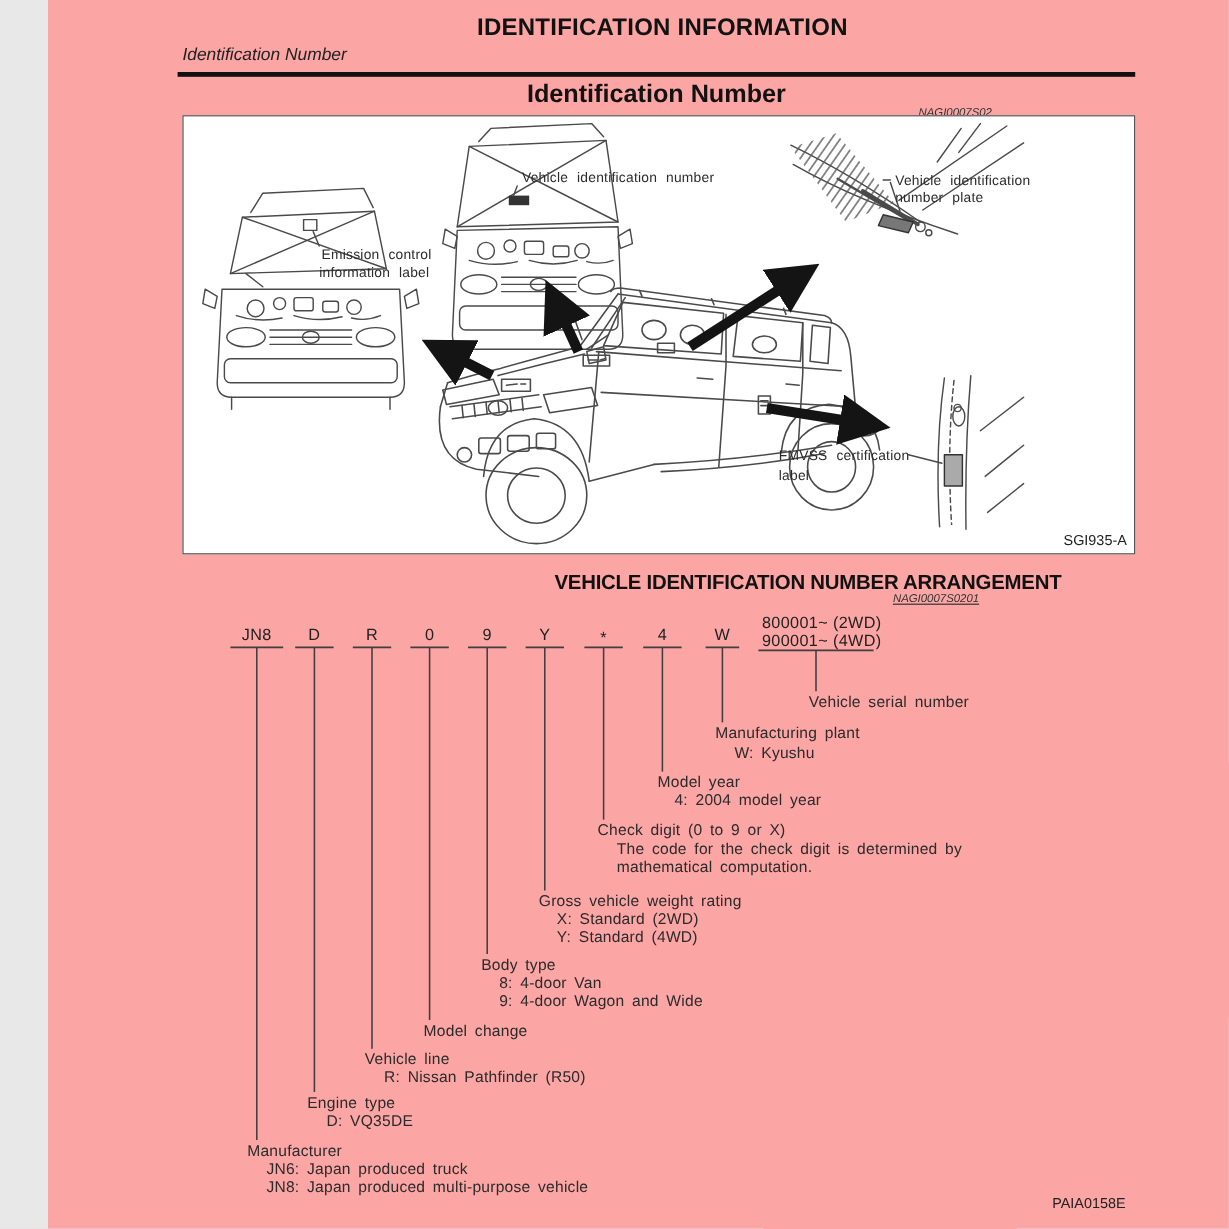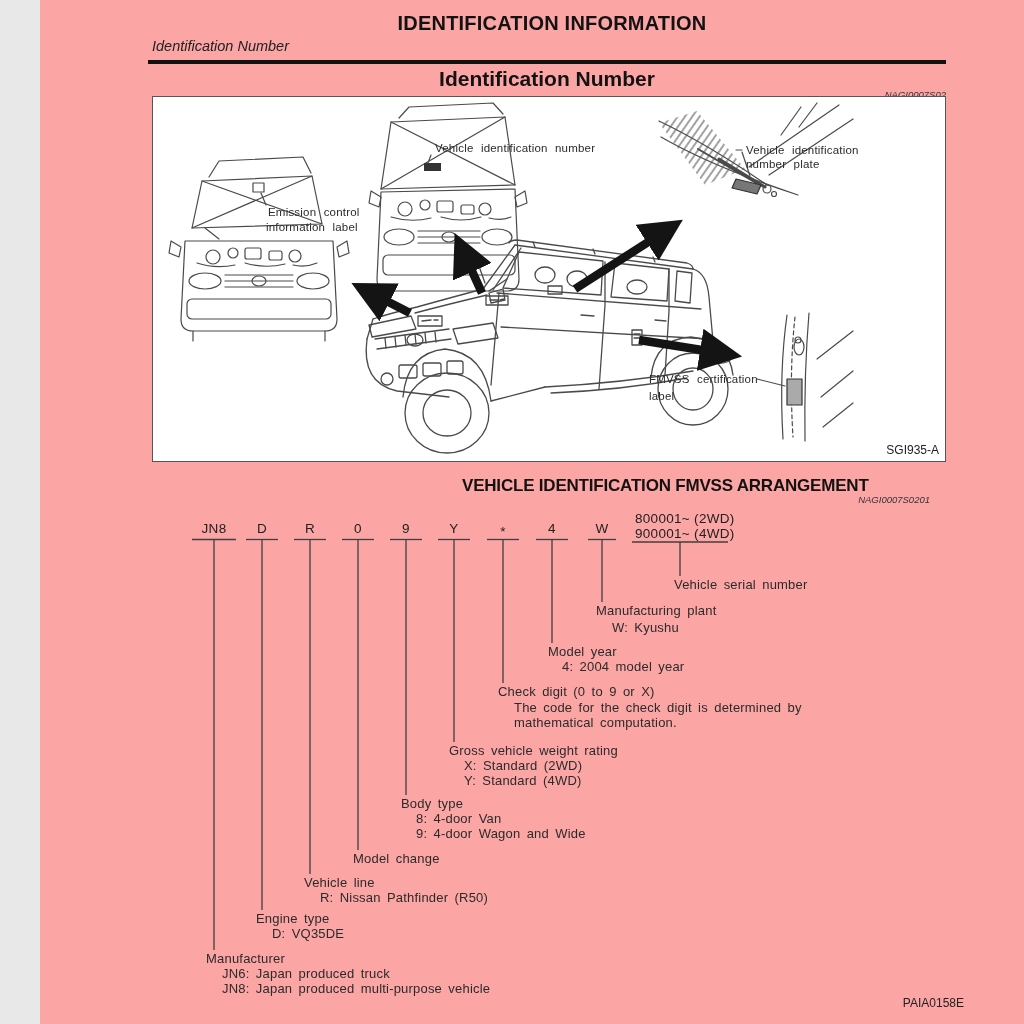--- a/index.html
+++ b/index.html
@@ -4,27 +4,27 @@
 <style>
   html,body{margin:0;padding:0;background:#e8e8e8;}
   .page{position:relative;width:1024px;height:1024px;background:#fca5a5;overflow:hidden;
         font-family:"Liberation Sans", sans-serif;color:#1e1e1e;margin-left:40px;}
   .doc-title{position:absolute;left:0;top:12px;width:1024px;text-align:center;
              font-size:20px;font-weight:bold;letter-spacing:.2px;color:#121212;}
   .breadcrumb{position:absolute;left:112px;top:38px;font-style:italic;font-size:14.5px;color:#222;}
   .rule{position:absolute;left:108px;top:60px;width:798px;height:4px;background:#111;}
   .section-heading{position:absolute;left:108px;top:67px;width:798px;text-align:center;
                    font-size:21px;font-weight:bold;color:#121212;}
-  .ref{position:absolute;font-style:italic;font-size:9.5px;color:#333;text-align:right;}
+  .ref{position:absolute;font-style:italic;font-size:9.5px;color:#333;text-align:center;text-decoration:underline;}
   .ref-1{left:606px;top:89px;width:300px;}
   .ref-2{left:590px;top:494px;width:300px;}
   .figure-box{position:absolute;left:112px;top:96px;width:792px;height:364px;border:1px solid #555;background:#fff;}
   .arr-heading{position:absolute;left:422px;top:476px;font-size:17px;font-weight:bold;letter-spacing:-.2px;color:#121212;white-space:nowrap;}
   .vin-svg{position:absolute;left:110px;top:505px;}
-  .page-ref{position:absolute;left:624px;top:996px;width:300px;text-align:right;font-size:12px;color:#222;}
+  .page-ref{position:absolute;left:598px;top:996px;width:300px;text-align:right;font-size:12px;color:#222;}
   .fig-label{font-family:"Liberation Sans",sans-serif;font-size:11.5px;fill:#2b2b2b;letter-spacing:.2px;word-spacing:4px;}
   .fig-ref{font-family:"Liberation Sans",sans-serif;font-size:12px;fill:#222;}
   .vin-code{font-family:"Liberation Sans",sans-serif;font-size:13.5px;fill:#222;letter-spacing:.3px;}
   .vin-label{font-family:"Liberation Sans",sans-serif;font-size:13px;fill:#2b2b2b;letter-spacing:.2px;word-spacing:2.5px;}
 </style>
 </head>
 <body>
 
 <div class="page">
 
@@ -183,21 +183,21 @@
       <text class="fig-label" x="113" y="134">information label</text>
       <text class="fig-label" x="282" y="55">Vehicle identification number</text>
       <text class="fig-label" x="593" y="57">Vehicle identification</text>
       <text class="fig-label" x="593" y="71">number plate</text>
       <text class="fig-label" x="496" y="286">FMVSS certification</text>
       <text class="fig-label" x="496" y="303">label</text>
       <text class="fig-ref" x="786" y="357" text-anchor="end">SGI935-A</text>
     </svg>
   </div>
 
-  <div class="arr-heading">VEHICLE IDENTIFICATION FMVSS ARRANGEMENT</div>
+  <div class="arr-heading">VEHICLE IDENTIFICATION NUMBER ARRANGEMENT</div>
   <div class="ref ref-2">NAGI0007S0201</div>
 
   <svg class="vin-svg" width="810" height="500" viewBox="0 0 810 500">
 
     <g>
       <text class="vin-code" x="64" y="28" text-anchor="middle">JN8</text>
       <text class="vin-code" x="112" y="28" text-anchor="middle">D</text>
       <text class="vin-code" x="160" y="28" text-anchor="middle">R</text>
       <text class="vin-code" x="208" y="28" text-anchor="middle">0</text>
       <text class="vin-code" x="256" y="28" text-anchor="middle">9</text>

